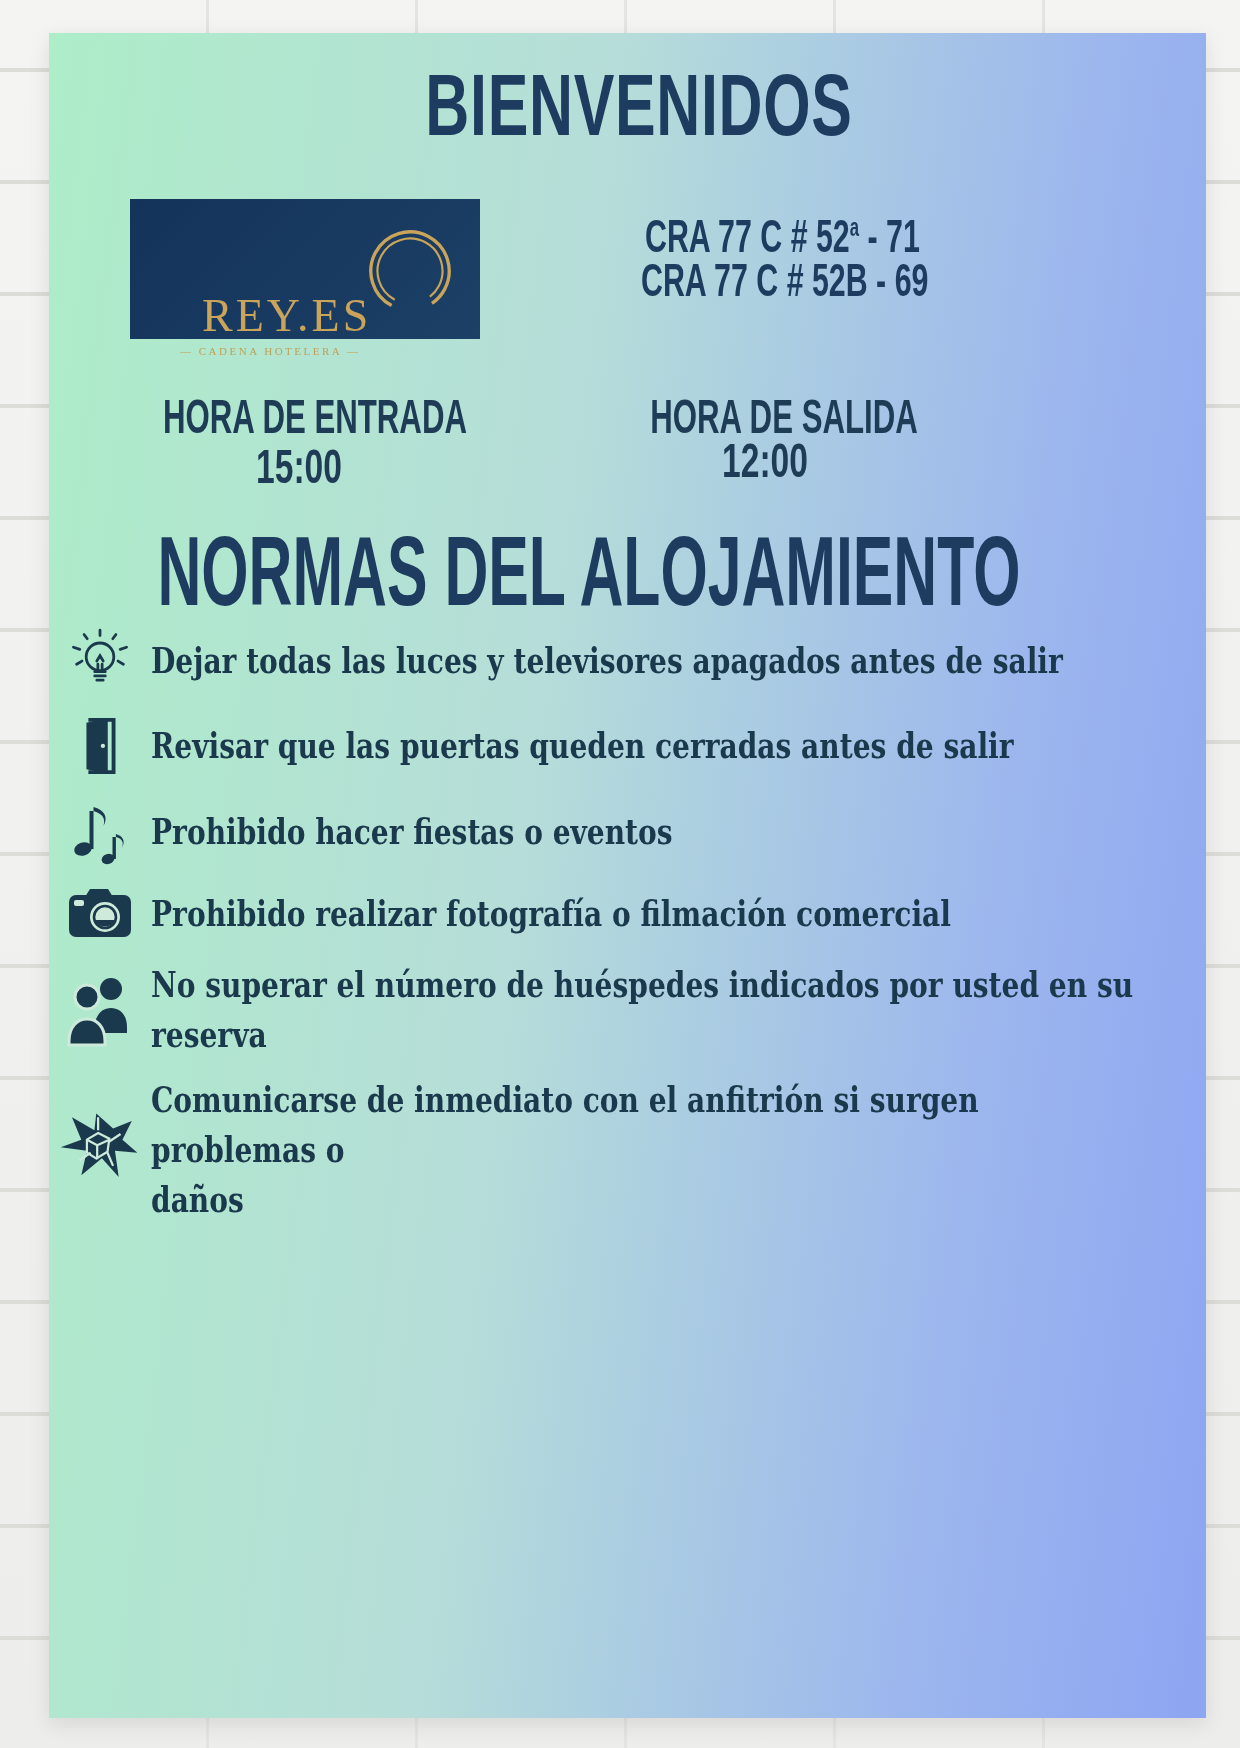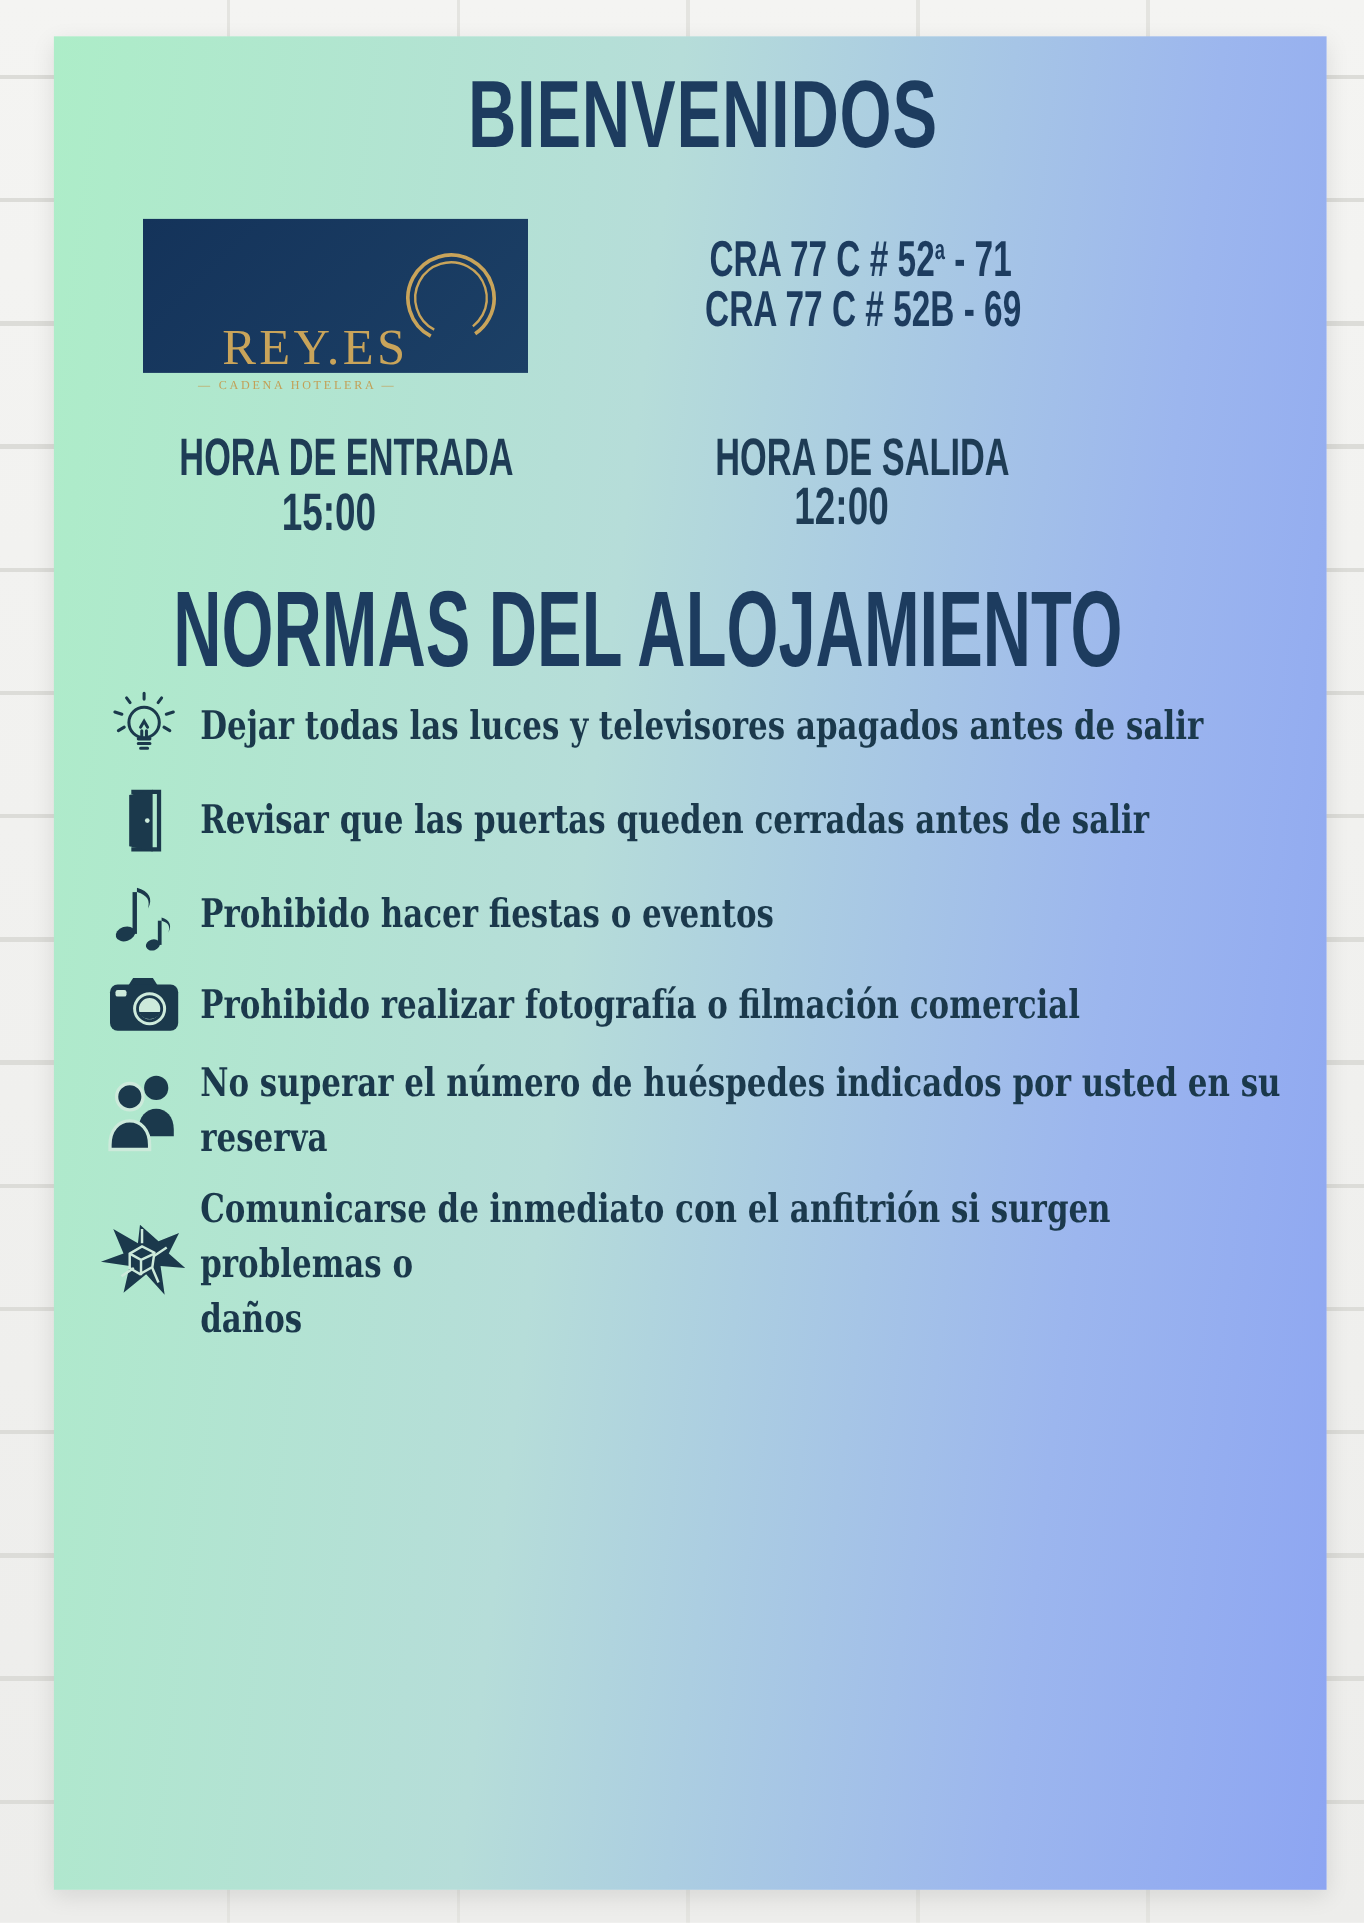--- a/index.html
+++ b/index.html
@@ -65,21 +65,21 @@
   #checkin-time{left:250px;top:406px;}
   #checkout-label{left:735px;top:356px;}
   #checkout-time{left:716px;top:400px;}
   
   .rules-heading{
     position:absolute;left:540px;top:482px;margin:0;white-space:nowrap;
     font-size:98px;font-weight:700;color:#1d3c5f;
     transform:translateX(-50%) scaleX(0.62);
   }
   
-  .rules{position:absolute;left:0;top:592px;width:1157px;padding-left:31px;}
+  .rules{position:absolute;left:0;top:592px;width:1157px;}
   .rule-row{display:flex;align-items:center;margin-bottom:15px;}
   .rule-icon{
     flex:none;width:102px;display:flex;align-items:center;justify-content:center;
   }
   .rule-text{
     flex:none;width:1280px;
     font-family:"DejaVu Serif",serif;font-weight:700;font-size:36px;
     line-height:50px;color:#1b394c;white-space:pre-line;
     transform-origin:left center;transform:scaleX(0.78);
   }

